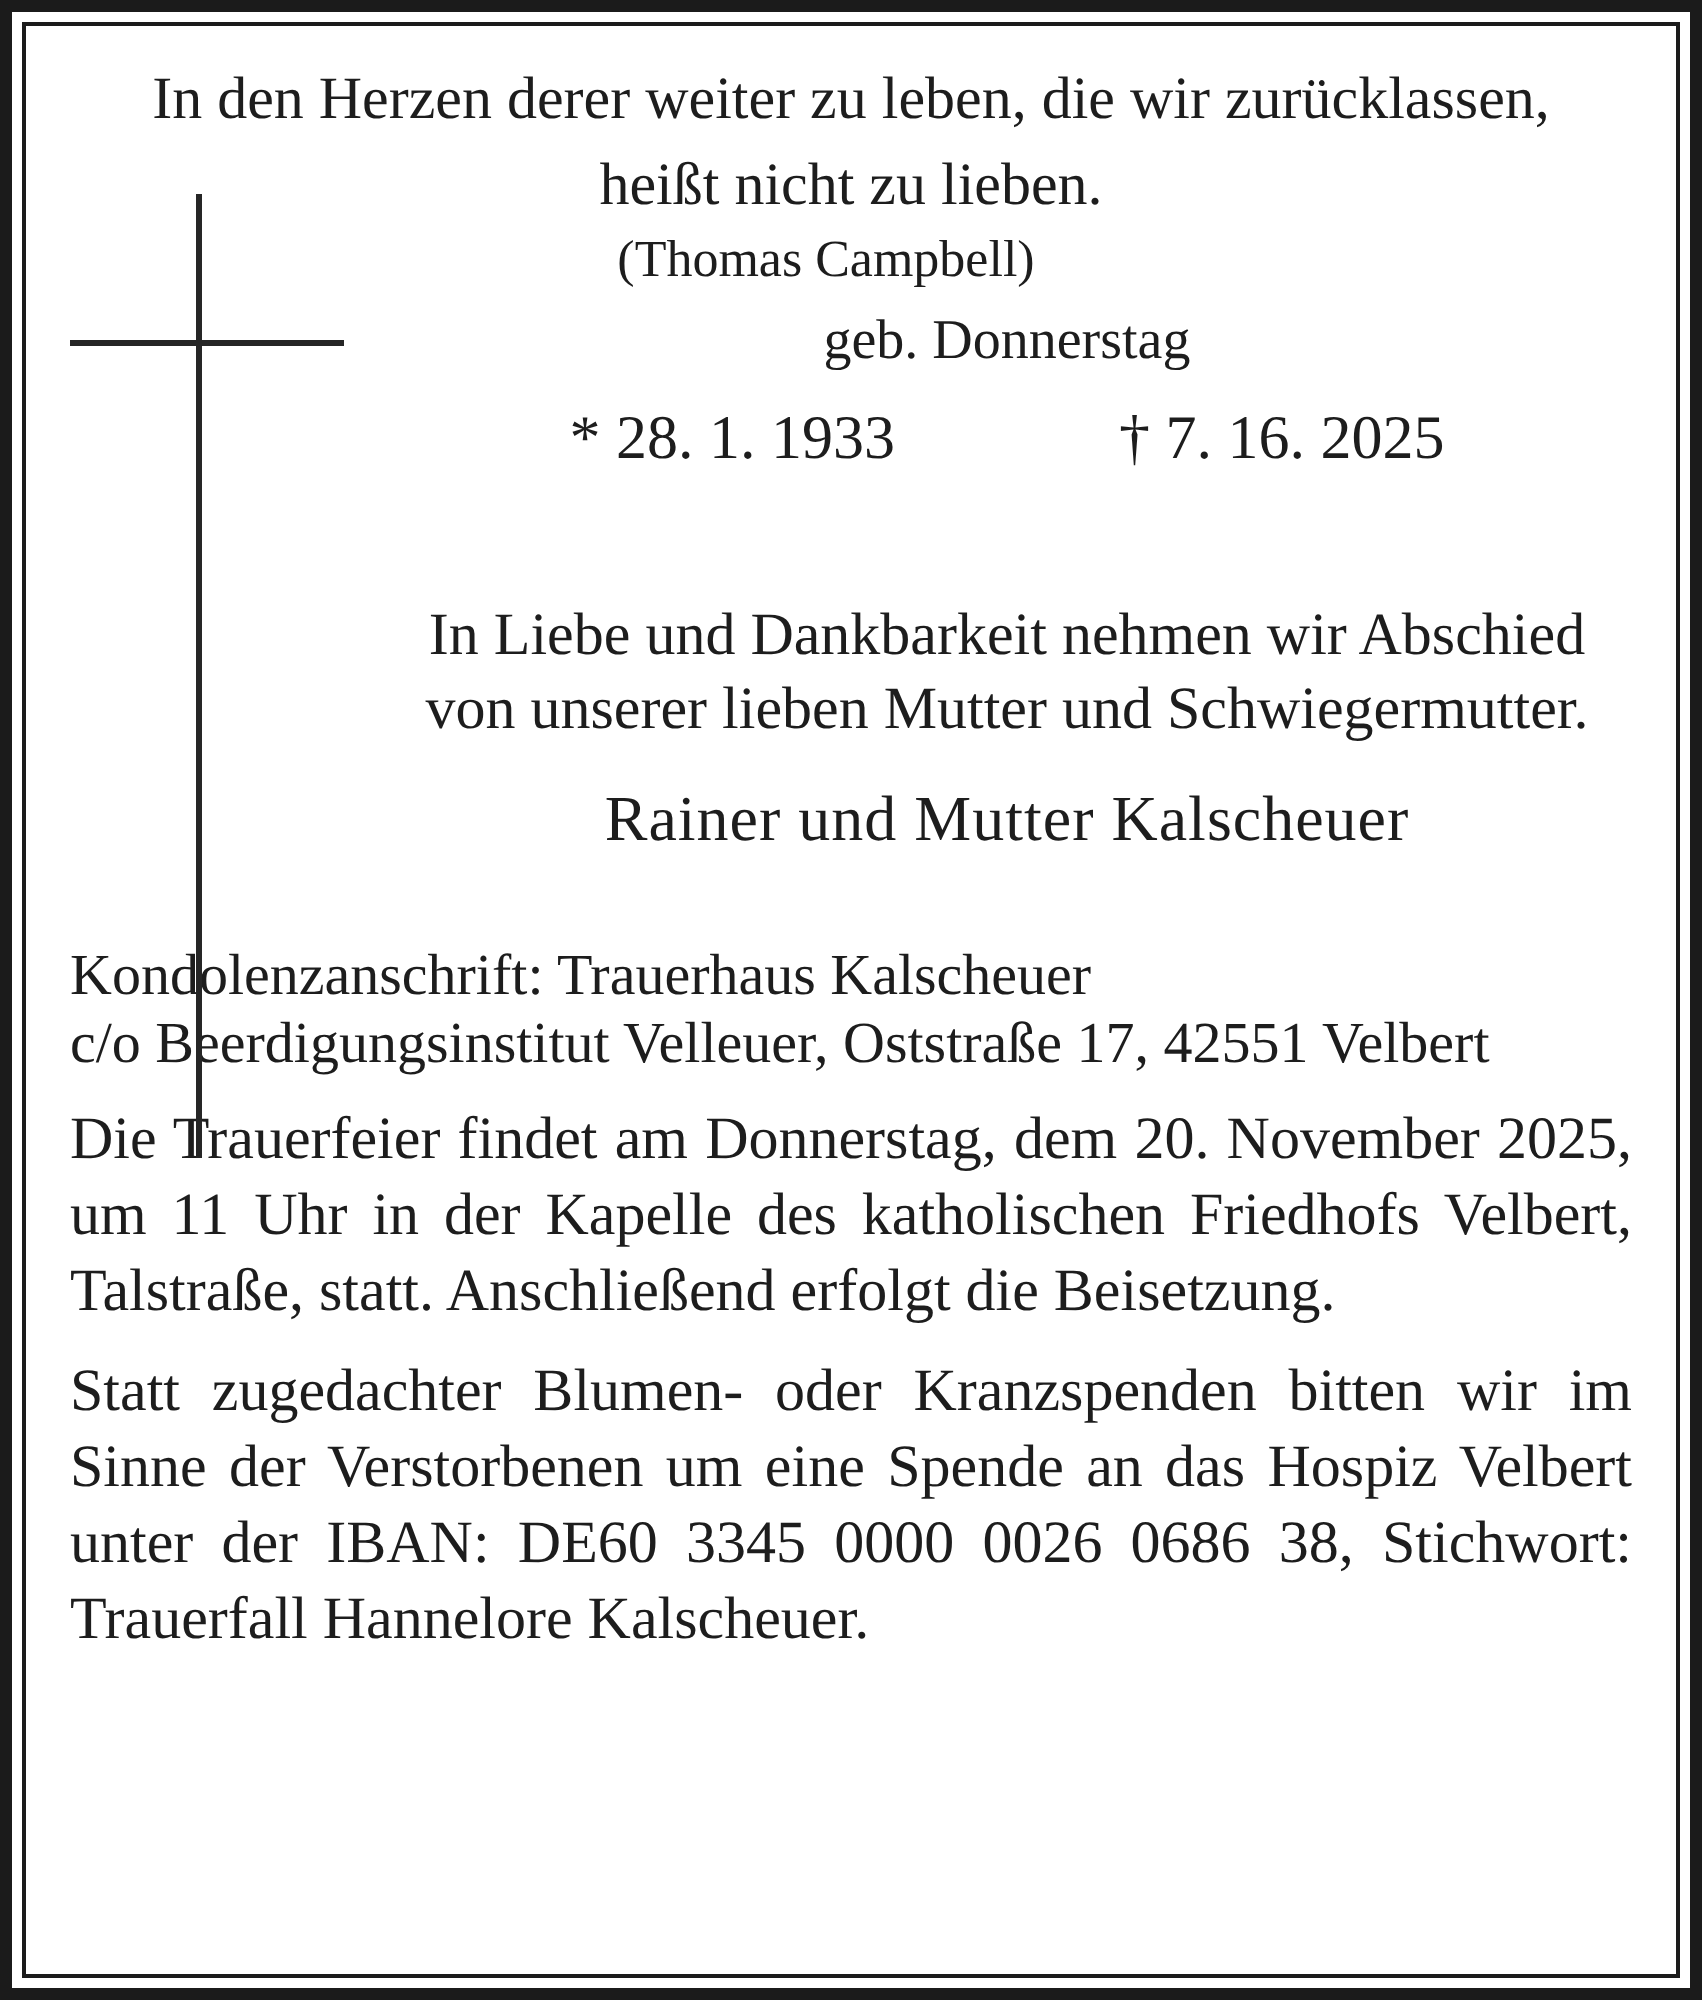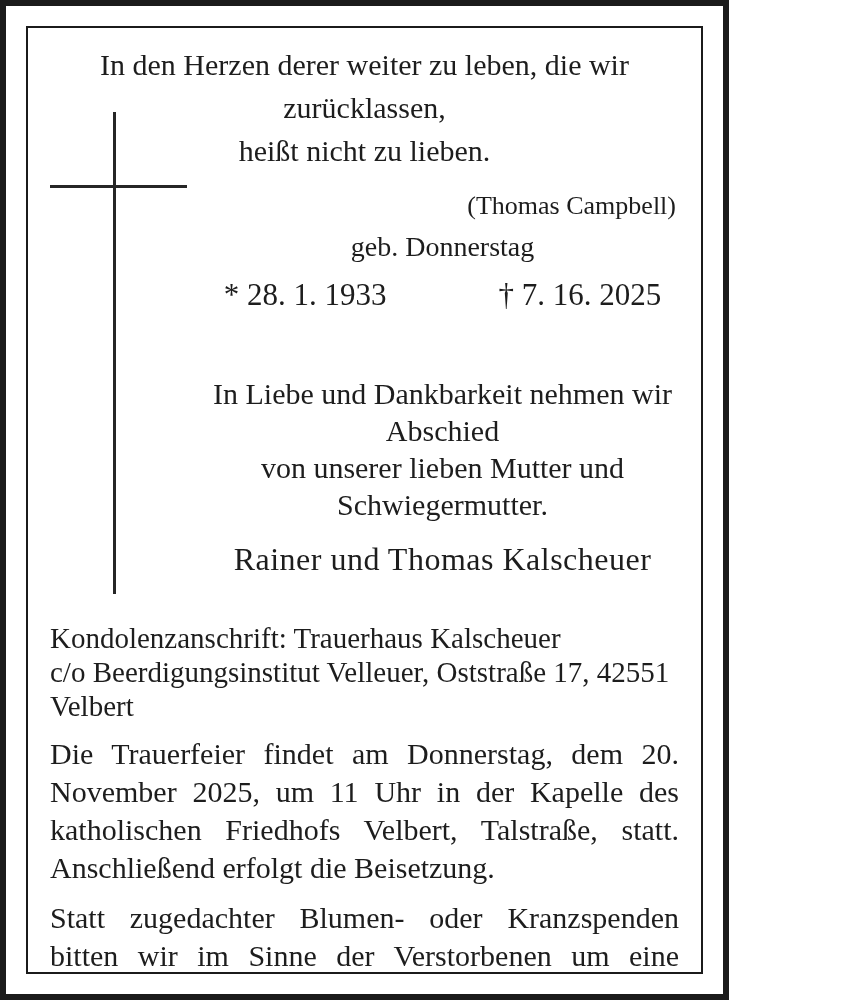--- a/index.html
+++ b/index.html
@@ -9,24 +9,24 @@
     background: #ffffff;
   }
   body {
     width: 851px;
     height: 1000px;
     font-family: "Liberation Serif", "DejaVu Serif", serif;
     color: #1d1d1d;
   }
   .notice {
     box-sizing: border-box;
-    width: 729px;
+    width: 851px;
     height: 1000px;
     border: 6px solid #1b1b1b;
-    padding: 20px;
+    padding: 5px;
     background: #ffffff;
   }
   .frame {
     box-sizing: border-box;
     width: 100%;
     height: 100%;
     border: 2px solid #1b1b1b;
     position: relative;
     overflow: hidden;
   }
@@ -48,25 +48,25 @@
     height: 3px;
     background: #262626;
   }
   .quote {
     margin-top: 15px;
     text-align: center;
     font-size: 30px;
     line-height: 43px;
   }
   .attribution {
-    text-align: right;
+    text-align: center;
     margin-right: 25px;
     font-size: 26px;
     line-height: 30px;
-    margin-top: 19px;
+    margin-top: 1px;
   }
   .main {
     margin-left: 174px;
     margin-right: 18px;
     text-align: center;
   }
   .name {
     margin-top: 49px;
     font-size: 58px;
     line-height: 64px;
@@ -136,21 +136,21 @@
       <div class="maiden">geb. Donnerstag</div>
       <div class="dates">
         <span>* 28. 1. 1933</span>
         <span>† 7. 16. 2025</span>
       </div>
       <div class="farewell">
         <div>In Liebe und Dankbarkeit nehmen wir Abschied</div>
         <div>von unserer lieben Mutter und Schwiegermutter.</div>
       </div>
       <div class="family">
-        <div>Rainer und Thomas Kalscheuer</div>
+        <div>Rainer und Mutter Kalscheuer</div>
       </div>
     </div>
 
     <div class="bottom">
       <div class="condolence">
         <div>Kondolenzanschrift: Trauerhaus Kalscheuer</div>
         <div>c/o Beerdigungsinstitut Velleuer, Oststraße 17, 42551 Velbert</div>
       </div>
       <div class="paragraph">Die Trauerfeier findet am Donnerstag, dem 20. November 2025, um 11 Uhr in der Kapelle des katholischen Friedhofs Velbert, Talstraße, statt. Anschließend erfolgt die Beisetzung.</div>
       <div class="paragraph">Statt zugedachter Blumen- oder Kranzspenden bitten wir im Sinne der Verstorbenen um eine Spende an das Hospiz Velbert unter der IBAN: DE60 3345 0000 0026 0686 38, Stichwort: Trauerfall Hannelore Kalscheuer.</div>

